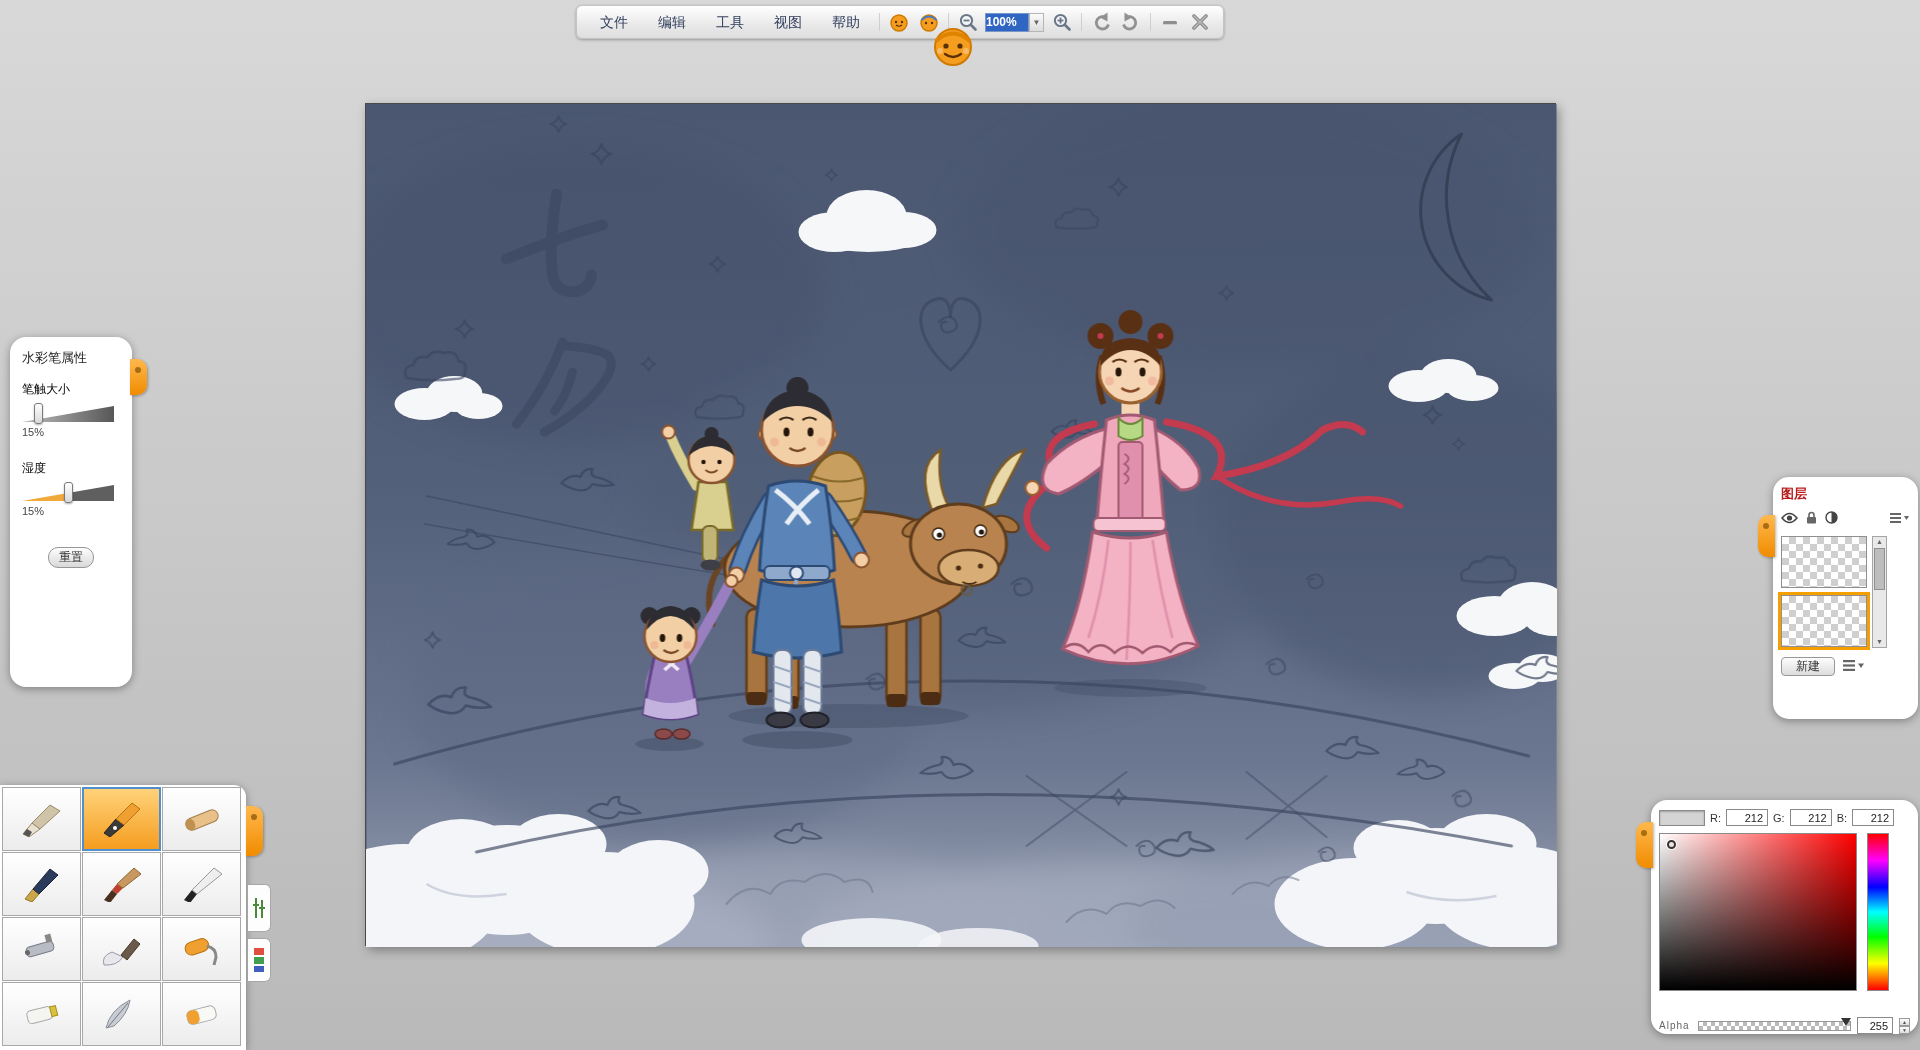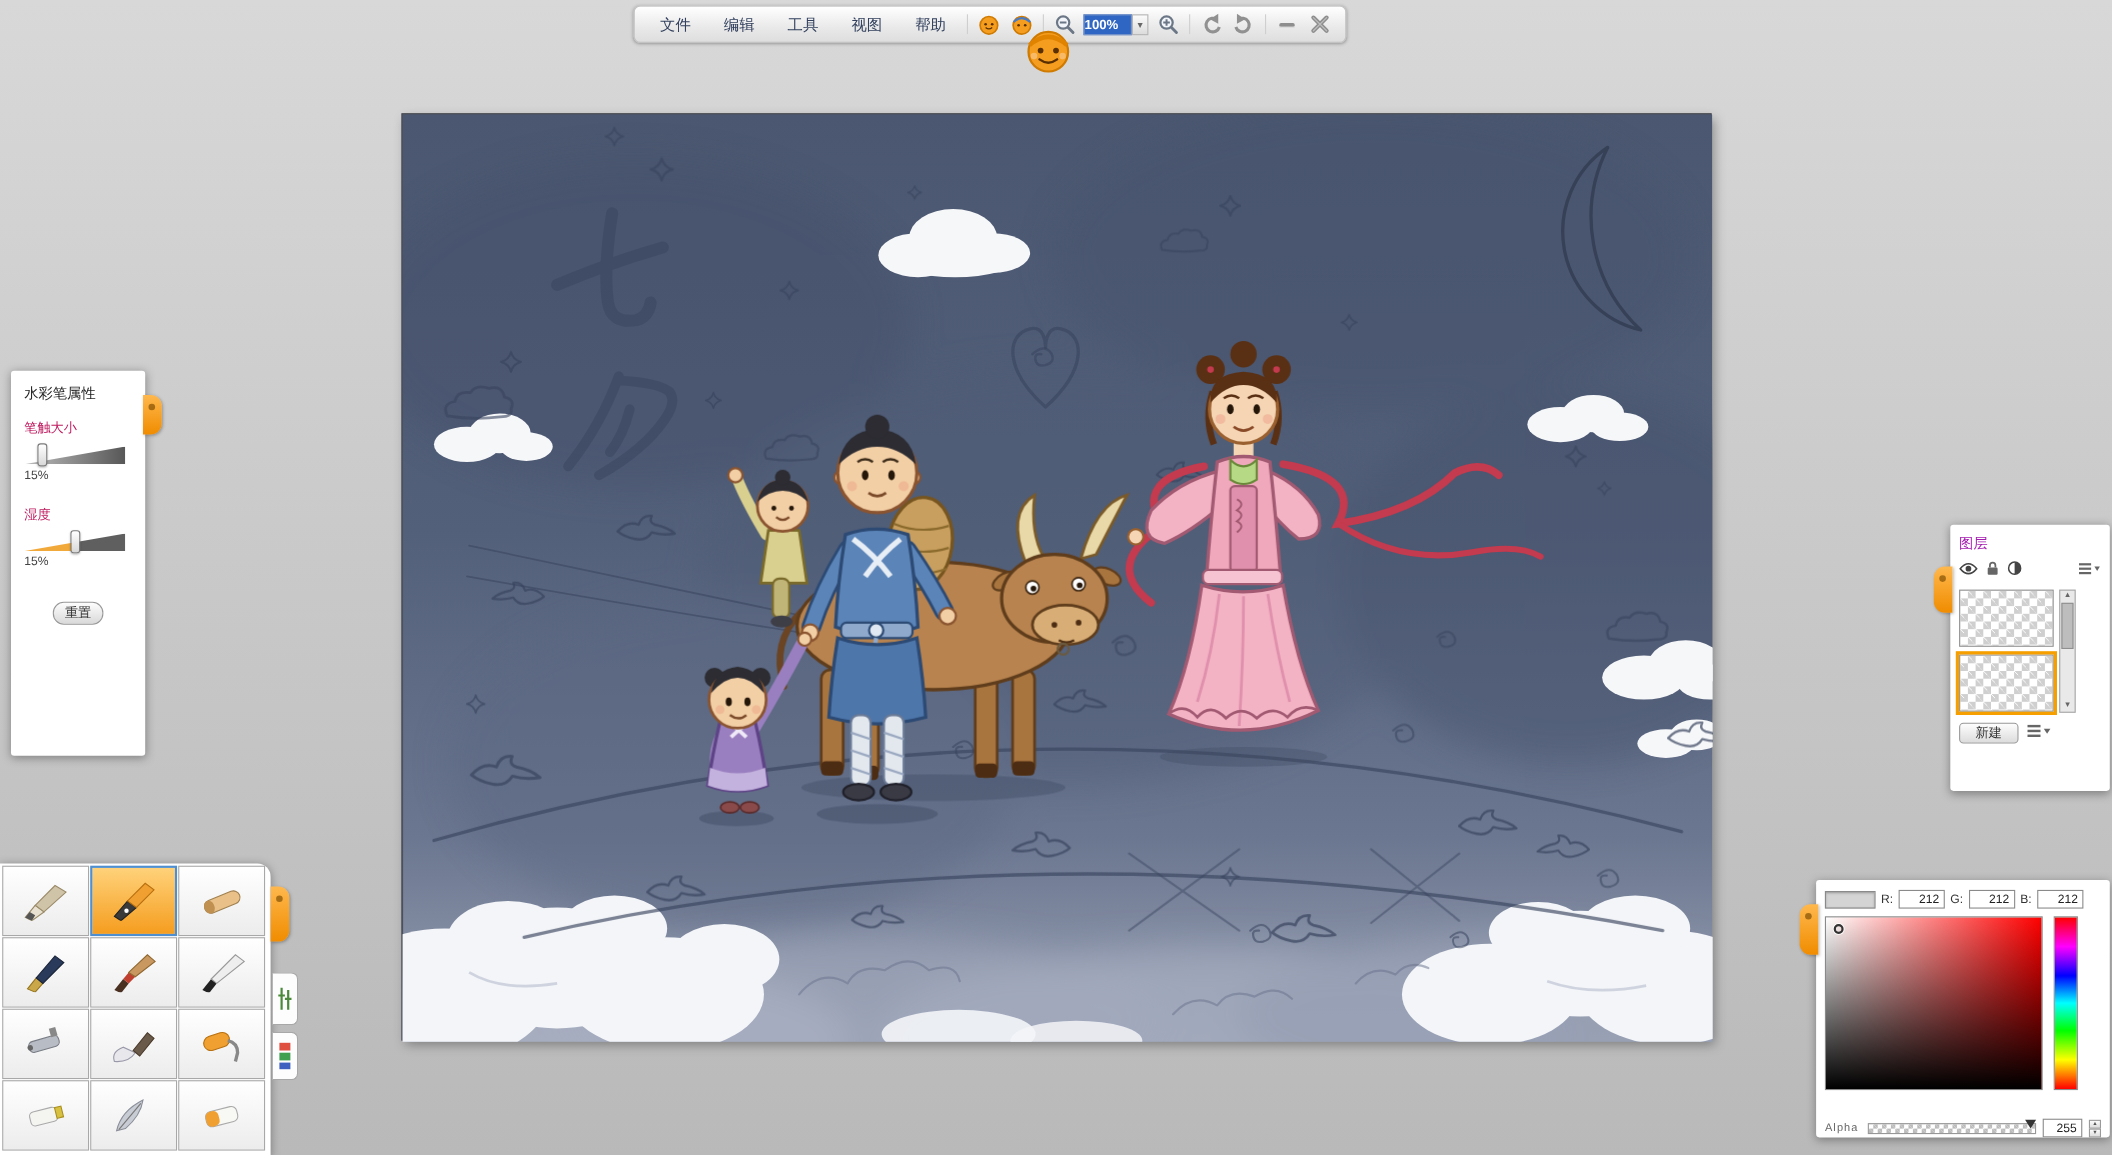--- a/index.html
+++ b/index.html
@@ -19,51 +19,51 @@
   .zoom-drop { width:15px; height:19px; border:1px solid #b5b5b5; background:linear-gradient(#fbfbfb,#dcdcdc);
     font-size:8px; color:#666; line-height:17px; text-align:center; }
   .mascot { position:absolute; left:930px; top:24px; width:46px; height:46px; z-index:5; }
 
   
   .canvas-wrap { position:absolute; left:365px; top:103px; width:1191px; height:843px;
     border:1px solid #4a4a4a; box-shadow:3px 4px 10px rgba(0,0,0,.35); background:#4e5a74; }
   .canvas-wrap svg { display:block; }
 
   
-  .panel { position:absolute; background:#fff; border-radius:3px; box-shadow:0 2px 9px rgba(0,0,0,.35); }
+  .panel { position:absolute; background:#fff; border-radius:16px; box-shadow:0 2px 9px rgba(0,0,0,.35); }
   .otab { position:absolute; width:17px; background:linear-gradient(#ffb84d,#f08c00); box-shadow:1px 1px 3px rgba(0,0,0,.3); }
   .otab.right { border-radius:0 10px 10px 0; }
   .otab.left  { border-radius:10px 0 0 10px; }
   .otab .dot { position:absolute; left:5px; top:8px; width:6px; height:6px; border-radius:50%; background:#7a4a00; opacity:.65; }
 
   
   .brush-panel { left:10px; top:337px; width:122px; height:350px; padding:12px 12px; }
   .bp-title { font-size:13px; color:#222; margin-bottom:14px; }
-  .bp-label { font-size:12px; color:#be185d; margin:12px 0 8px;font-family:Liberation Mono, monospace; }
+  .bp-label { font-size:12px; color:#000000; margin:12px 0 8px;font-family:Liberation Mono, monospace; }
   .ramp { position:relative; width:92px; height:16px; }
   .ramp .wedge { position:absolute; inset:0; clip-path:polygon(0 100%,100% 0,100% 100%); }
   .ramp.size .wedge { background:linear-gradient(to right,#bdbdbd,#575757); }
   .ramp.wet  .wedge { background:linear-gradient(to right,#f2a93b 0 50%,#5f5f5f 50%); }
   .handle { position:absolute; top:-3px; width:9px; height:21px; background:linear-gradient(#ffffff,#d8d8d8);
     border:1px solid #7a7a7a; border-radius:3px; box-shadow:0 1px 2px rgba(0,0,0,.3); }
   .bp-value { width:92px; font-size:11px; color:#444; text-align:left; margin-top:4px; }
   .reset-btn { display:block; margin:30px auto 0; width:46px; height:21px; border:1px solid #979797; border-radius:10px;
     background:linear-gradient(#fdfdfd,#d9d9d9); font-size:12px; color:#333; line-height:18px; text-align:center; }
 
   
   .tool-palette { left:0; top:785px; width:246px; height:265px; border-radius:0 12px 0 0; padding:2px; }
   .tool-grid { display:grid; grid-template-columns:repeat(3,79px); grid-auto-rows:64px; gap:1px; }
   .tool-cell { background:linear-gradient(#ffffff,#ececec); border:1px solid #a8a8a8; display:flex; align-items:center; justify-content:center; }
   .tool-cell.selected { background:linear-gradient(#ffd27a,#f59d1f); border:2px solid #4f8fd0; }
   .mini-tab { position:absolute; width:23px; background:#fdfdfd; border:1px solid #a8a8a8; border-left:none;
     border-radius:0 6px 6px 0; display:flex; align-items:center; justify-content:center; }
 
   
   .layers-panel { left:1773px; top:477px; width:145px; height:242px; padding:8px 8px; }
-  .lp-title { font-size:13px; color:#a21caf; }
+  .lp-title { font-size:13px; color:#b91c1c;font-weight:bold; }
   .lp-icons { display:flex; align-items:center; gap:7px; margin:7px 0 8px; }
   .lp-icons .grow { flex:1; }
   .layer-area { display:flex; gap:5px; }
   .layer-col { display:flex; flex-direction:column; gap:7px; }
   .layer-thumb { width:86px; height:52px; border:1px solid #8f8f8f;
     background-image:linear-gradient(45deg,#cfcfcf 25%,transparent 25%,transparent 75%,#cfcfcf 75%),
                      linear-gradient(45deg,#cfcfcf 25%,#ffffff 25%,#ffffff 75%,#cfcfcf 75%);
     background-size:14px 14px; background-position:0 0,7px 7px; }
   .layer-thumb.selected { outline:3px solid #f5a000; }
   .lp-scroll { width:15px; height:112px; border:1px solid #a5a5a5; background:#e9e9e9; position:relative; }

